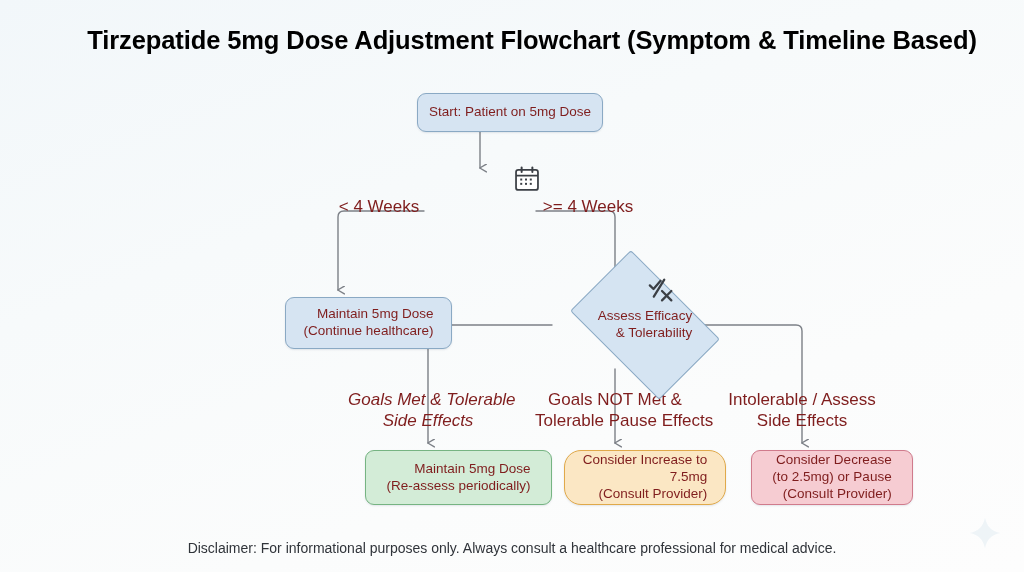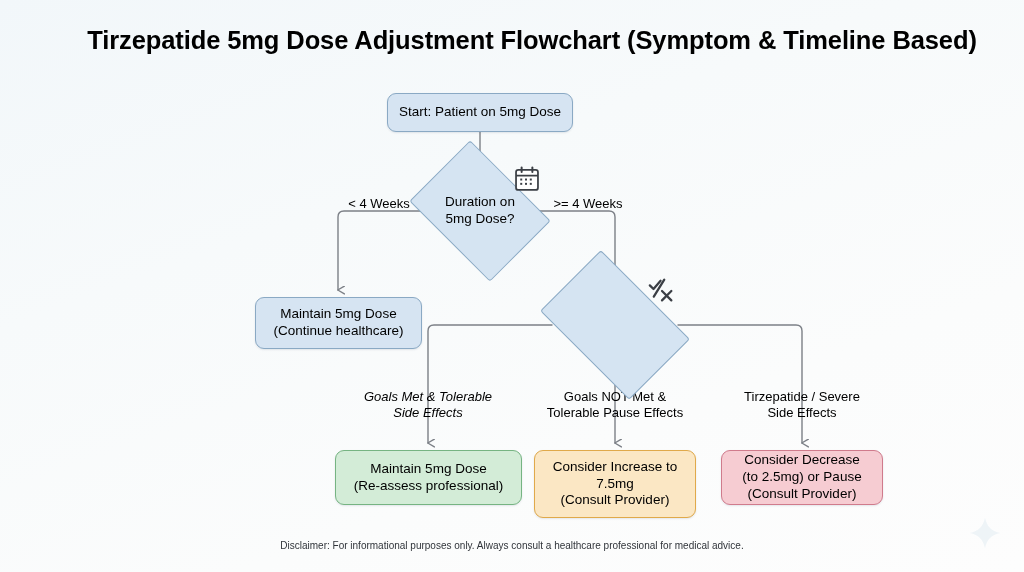--- a/index.html
+++ b/index.html
@@ -26,24 +26,25 @@
     margin-left: 20px;
   }
 
   
   #wires { position: absolute; inset: 0; width: 1024px; height: 572px; }
 
   
   .node {
     position: absolute;
     display: flex; align-items: center; justify-content: center;
-    text-align: center;
+    text-align: right;
     line-height: 1.25;
-    color: #000000;
+    color: #7f1d1d;
     z-index: 3;
+    margin-left: 30px;
   }
   .box {
     border-radius: 9px;
     border: 1.2px solid #8aa9c4;
     background: #d6e4f2;
     font-size: 13.5px;
     box-shadow: 0 1px 2px rgba(60,80,110,.13);
   }
   .box.green  { background: #d3ecd7; border-color: #76b482; }
   .box.orange { background: #fbe7c4; border-color: #e0a94a; }
@@ -62,37 +63,37 @@
     border-radius: 3px;
   }
   .diamond .dtext {
     position: relative; z-index: 2;
     white-space: nowrap;
   }
 
   
   .elabel {
     position: absolute;
-    font-size: 13px;
-    color: #000000;
+    font-size: 17px;
+    color: #7f1d1d;
     text-align: center;
     line-height: 1.26;
     z-index: 2;
     white-space: nowrap;
   }
 
   
   .deco-icon { position: absolute; z-index: 4; }
 
   
   .disclaimer {
     position: absolute;
     top: 540px; left: 0; width: 1024px;
     text-align: center;
-    font-size: 10px;
+    font-size: 14px;
     color: #30343a;
   }
 
   
   .watermark {
     position: absolute;
     right: 22px; bottom: 22px;
     width: 34px; height: 34px;
     opacity: .55;
     z-index: 1;
@@ -124,47 +125,44 @@
       <path d="M615,369 L615,443" marker-end="url(#ah)"></path>
 
       <path d="M678,325 L796,325 Q802,325 802,331 L802,443" marker-end="url(#ah)"></path>
     </g>
   </svg>
 
   <div class="node box" style="left:387px; top:93px; width:186px; height:39px;">
     <span>Start: Patient on 5mg Dose</span>
   </div>
 
-  <div class="node diamond" style="left:423px; top:168px; width:114px; height:86px;">
+
+  <div class="node box" style="left:255px; top:297px; width:167px; height:52px;">
+    <span>
+      <span>Maintain 5mg Dose</span><br>
+      <span>(Continue healthcare)</span>
+    </span>
+  </div>
+
+  <div class="node diamond" style="left:552px; top:282px; width:126px; height:86px;">
     <span class="dshape"></span>
     <span class="dtext">
-      <span>Duration on</span><br>
-      <span>5mg Dose?</span>
-    </span>
-  </div>
-
-  <div class="node box" style="left:255px; top:297px; width:167px; height:52px;">
+      <span>Assess Efficacy</span><br>
+      <span>&amp; Tolerability</span>
+    </span>
+  </div>
+
+  <div class="node box green" style="left:335px; top:450px; width:187px; height:55px;">
     <span>
       <span>Maintain 5mg Dose</span><br>
-      <span>(Continue healthcare)</span>
-    </span>
-  </div>
-
-  <div class="node diamond" style="left:552px; top:282px; width:126px; height:86px;">
-    <span class="dshape"></span>
-  </div>
-
-  <div class="node box green" style="left:335px; top:450px; width:187px; height:55px;">
-    <span>
-      <span>Maintain 5mg Dose</span><br>
-      <span>(Re-assess professional)</span>
-    </span>
-  </div>
-
-  <div class="node box orange" style="left:534px; top:450px; width:162px; height:68px;">
+      <span>(Re-assess periodically)</span>
+    </span>
+  </div>
+
+  <div class="node box orange" style="left:534px; top:450px; width:162px; height:55px;border-radius:17px;">
     <span>
       <span>Consider Increase to</span><br>
       <span>7.5mg</span><br>
       <span>(Consult Provider)</span>
     </span>
   </div>
 
   <div class="node box red" style="left:721px; top:450px; width:162px; height:55px;">
     <span>
       <span>Consider Decrease</span><br>
@@ -181,21 +179,21 @@
     <span>Goals Met &amp; Tolerable</span><br>
     <span>Side Effects</span>
   </div>
 
   <div class="elabel" style="left:535px; top:389px; width:160px;">
     <span>Goals NOT Met &amp;</span><br>
     <span>Tolerable Pause Effects</span>
   </div>
 
   <div class="elabel" style="left:722px; top:389px; width:160px;">
-    <span>Tirzepatide / Severe</span><br>
+    <span>Intolerable / Assess</span><br>
     <span>Side Effects</span>
   </div>
 
   <svg class="deco-icon" style="left:513px; top:165px;" width="28" height="28" viewBox="0 0 24 24">
     <rect x="2.6" y="4.2" width="18.8" height="17.2" rx="2" ry="2" fill="#ffffff" stroke="#3b3f45" stroke-width="1.5"></rect>
     <line x1="2.6" y1="9.1" x2="21.4" y2="9.1" stroke="#3b3f45" stroke-width="1.5"></line>
     <line x1="7.4" y1="2.1" x2="7.4" y2="6.1" stroke="#3b3f45" stroke-width="1.7" stroke-linecap="round"></line>
     <line x1="16.6" y1="2.1" x2="16.6" y2="6.1" stroke="#3b3f45" stroke-width="1.7" stroke-linecap="round"></line>
     <g fill="#3b3f45">
       <rect x="6.2" y="11.6" width="1.7" height="1.7"></rect>

